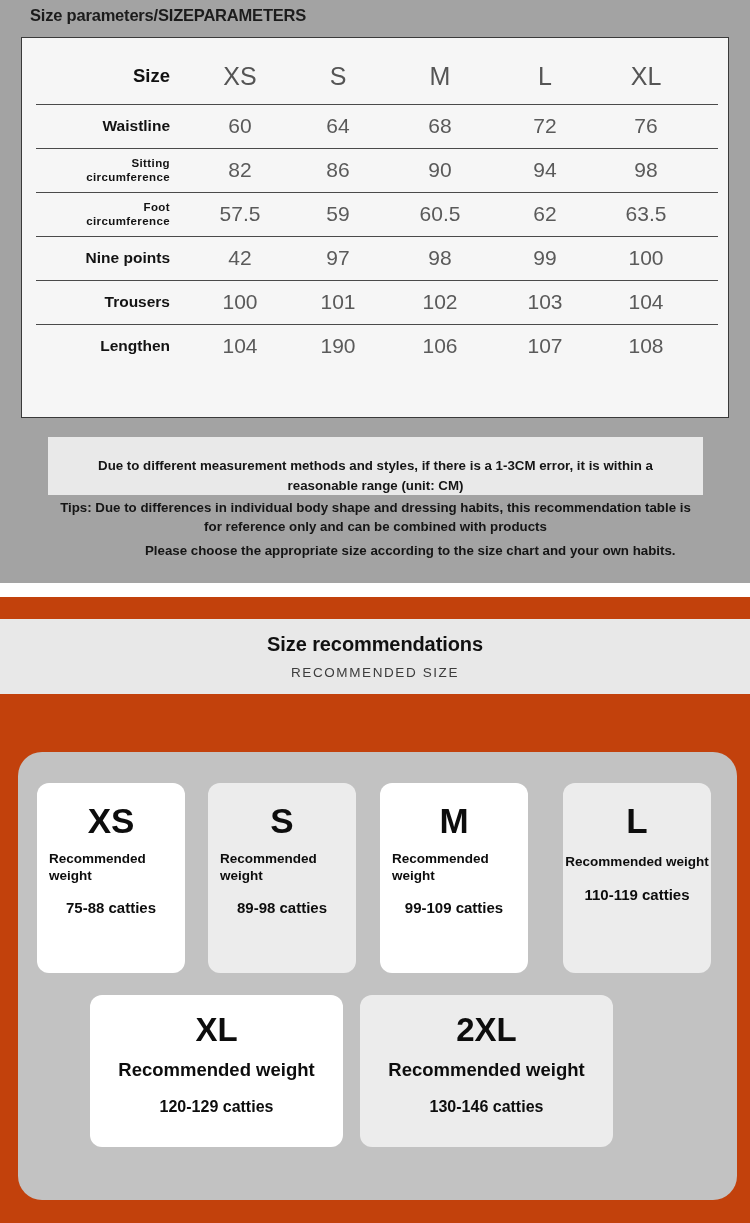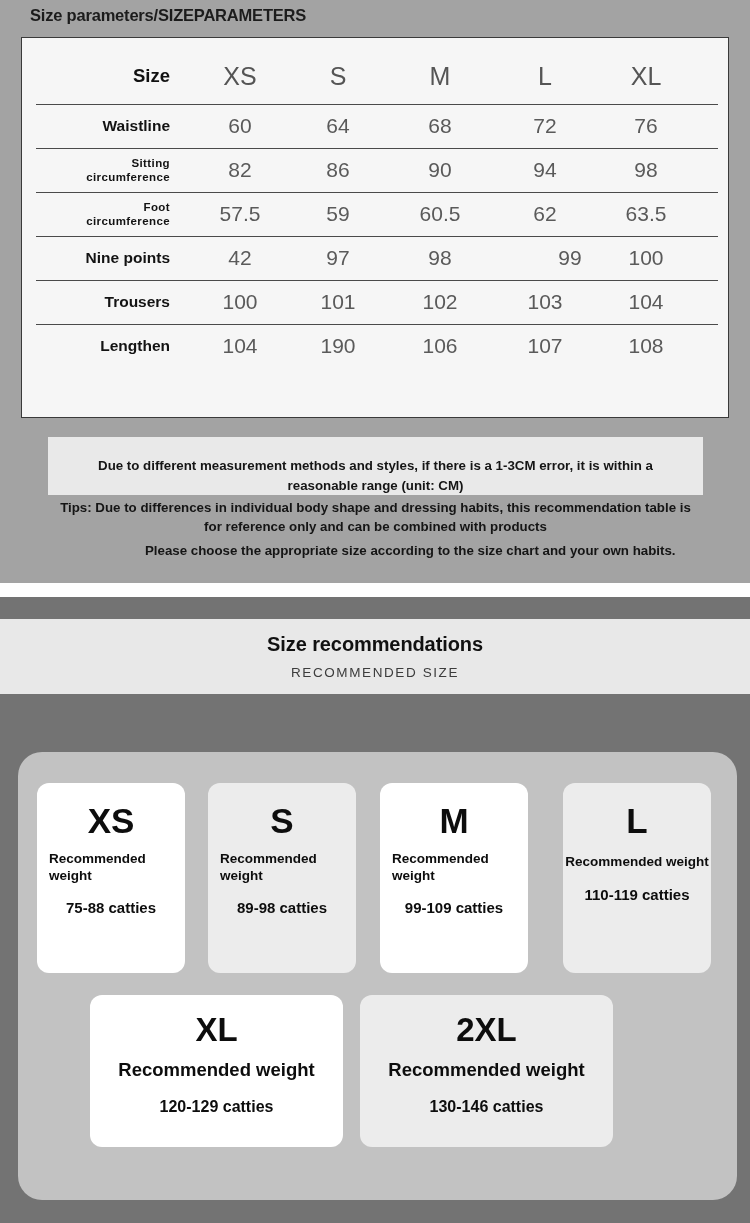--- a/index.html
+++ b/index.html
@@ -169,21 +169,21 @@
     background: #ffffff;
   }
 
   
   .section-reco {
     position: absolute;
     left: 0;
     top: 597px;
     width: 750px;
     height: 626px;
-    background: #737373;
+    background: #c2410c;
   }
   .reco-band {
     position: absolute;
     left: 0;
     top: 22px;
     width: 750px;
     height: 75px;
     background: #e8e8e8;
     display: flex;
     flex-direction: column;
@@ -318,21 +318,21 @@
         <div class="cell" style="left:471px;">62</div>
         <div class="cell" style="left:572px;">63.5</div>
       </div>
 
       <div class="trow" style="top:198px;">
         <div class="sep"></div>
         <div class="rlabel">Nine points</div>
         <div class="cell" style="left:166px;">42</div>
         <div class="cell" style="left:264px;">97</div>
         <div class="cell" style="left:366px;">98</div>
-        <div class="cell" style="left:496px;text-align:center;">99</div>
+        <div class="cell" style="left:471px;text-align:center;">99</div>
         <div class="cell" style="left:572px;">100</div>
       </div>
 
       <div class="trow" style="top:242px;">
         <div class="sep"></div>
         <div class="rlabel">Trousers</div>
         <div class="cell" style="left:166px;">100</div>
         <div class="cell" style="left:264px;">101</div>
         <div class="cell" style="left:366px;">102</div>
         <div class="cell" style="left:471px;">103</div>

